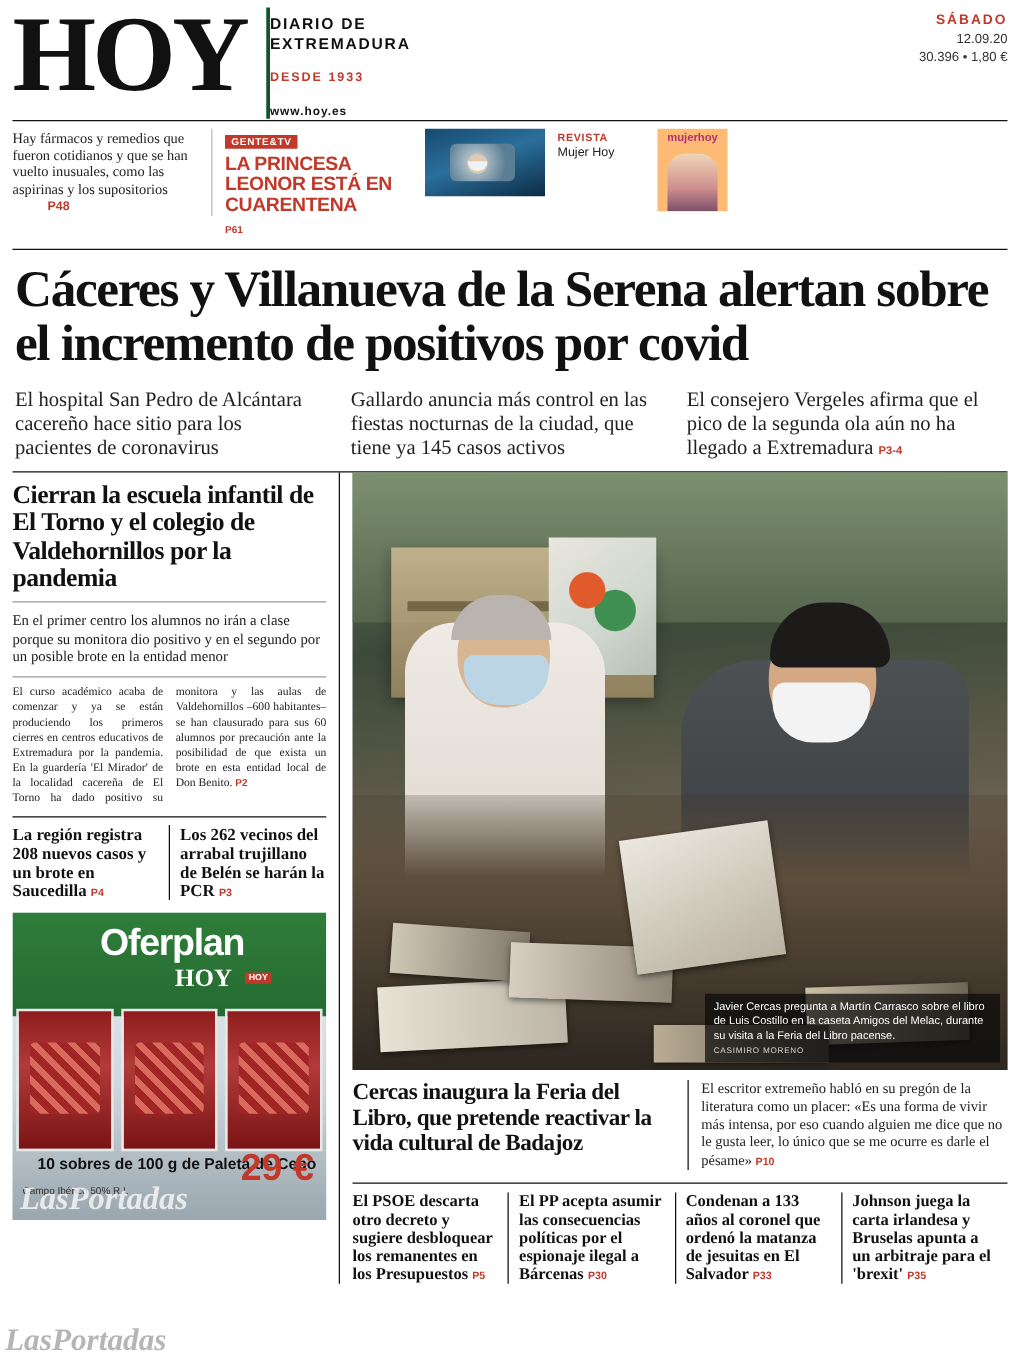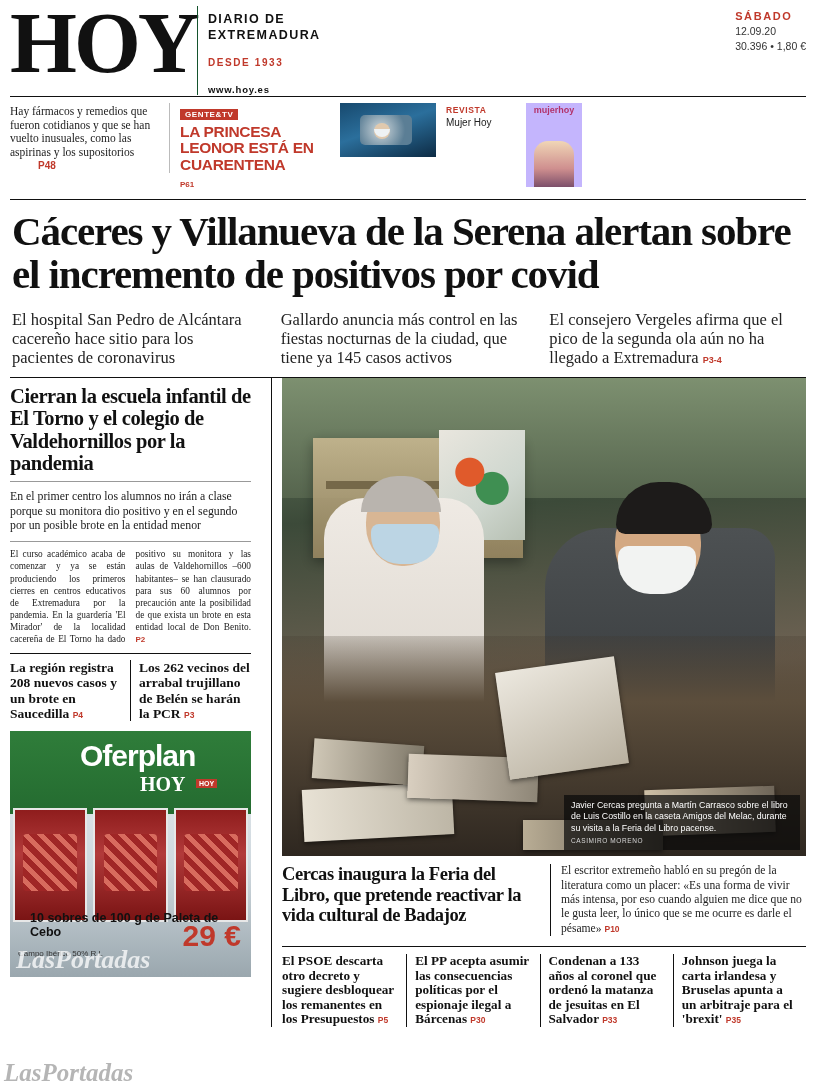--- a/index.html
+++ b/index.html
@@ -18,40 +18,41 @@
   .logo {
     font-family: "Liberation Serif", serif;
     font-weight: bold;
     font-size: 86px;
     line-height: 0.82;
     letter-spacing: -3px;
     color: #111;
     padding-top: 2px;
   }
   .logo-sub {
-    border-left: 1px solid #14532d;
-    padding-left: 10px;
+    border-left: 3px solid #14532d;
+    margin-left: 16px;
+    padding-left: 0;
     min-width: 150px;
     padding-top: 6px;
   }
   .logo-sub .l1 {
     font-family: "Liberation Sans", sans-serif;
     font-size: 12.5px; font-weight: bold; letter-spacing: 1.4px; line-height: 1.25;
   }
   .logo-sub .l2 {
     font-family: "Liberation Sans", sans-serif;
     font-size: 10px; font-weight: bold; letter-spacing: 1.6px;
     color: #c0392b; margin-top: 14px;
   }
   .logo-sub .l3 {
     font-family: "Liberation Sans", sans-serif;
     font-size: 9.5px; font-weight: bold; letter-spacing: .8px;
     margin-top: 16px;
   }
-  .mast-right { margin-left: auto; text-align: left; padding-top: 4px; }
+  .mast-right { margin-left: auto; text-align: right; padding-top: 4px; }
   .mast-right .day {
     font-family: "Liberation Sans", sans-serif;
     font-size: 11px; font-weight: bold; letter-spacing: 1.6px; color: #c0392b;
   }
   .mast-right .date, .mast-right .num {
     font-family: "Liberation Sans", sans-serif;
     font-size: 10.5px; color: #333; margin-top: 3px;
   }
 
   
@@ -96,21 +97,21 @@
     border-radius: 5px;
   }
   .ts-photo .face { position: absolute; left: 34px; top: 20px; width: 16px; height: 16px; border-radius: 50%; background: #e0c9ae; }
   .ts-photo .mask { position: absolute; left: 34px; top: 26px; width: 16px; height: 8px; border-radius: 0 0 8px 8px; background: #eef2f4; }
   .ts-rev { width: 70px; padding-top: 2px; text-align: left; }
   .ts-rev .lab {
     font-family: "Liberation Sans", sans-serif; font-size: 8.5px;
     font-weight: bold; color: #c0392b; letter-spacing: .6px;
   }
   .ts-rev .lab2 { font-family: "Liberation Sans", sans-serif; font-size: 10px; color: #222; margin-top: 2px;}
-  .ts-mag { width: 56px; height: 84px; flex: none; background: #c4b5fd; position: relative; overflow: hidden; }
+  .ts-mag { width: 56px; height: 66px; flex: none; background: #fdba74; position: relative; overflow: hidden; }
   .ts-mag .mh {
     position: absolute; top: 2px; left: 0; right: 0; text-align: center;
     font-family: "Liberation Sans", sans-serif; font-size: 9px; font-weight: bold; color: #b2336b;
   }
   .ts-mag .body { position: absolute; bottom: 0; left: 8px; width: 40px; height: 46px; background: linear-gradient(180deg,#f0d6b6 0%, #cf8f8f 60%, #7c4f6a 100%); border-radius: 14px 14px 0 0; }
 
   
   .mainhead { padding: 10px 2px 6px 2px; }
   .mainhead h1 {
     font-family: "Liberation Serif", serif;
@@ -120,21 +121,21 @@
   .subheads { display: flex; padding: 8px 2px 10px 2px; gap: 0; }
   .subheads .col {
     flex: 1; font-size: 16.5px; line-height: 1.16; color: #222;
     padding-right: 14px;
   }
   .subheads .col + .col { padding-left: 14px; }
   .subheads .pg { color: #c0392b; font-family: "Liberation Sans", sans-serif; font-size: 9px; font-weight: bold; }
 
   
   .grid { display: flex; gap: 0; }
-  .colL { width: 262px; padding-right: 20px; border-right: 1px solid #111; }
+  .colL { width: 262px; padding-right: 10px; border-right: 1px solid #111; }
   .colR { flex: 1; padding-left: 10px; }
 
   .colL h2 {
     font-size: 20.5px; line-height: 1.08; font-weight: bold; letter-spacing: -0.4px;
     padding: 7px 0 7px 0; color: #111;
   }
   .lead {
     font-size: 11.8px; line-height: 1.26; padding: 7px 0 8px 0; color: #1a1a1a;
   }
   .twocol {

